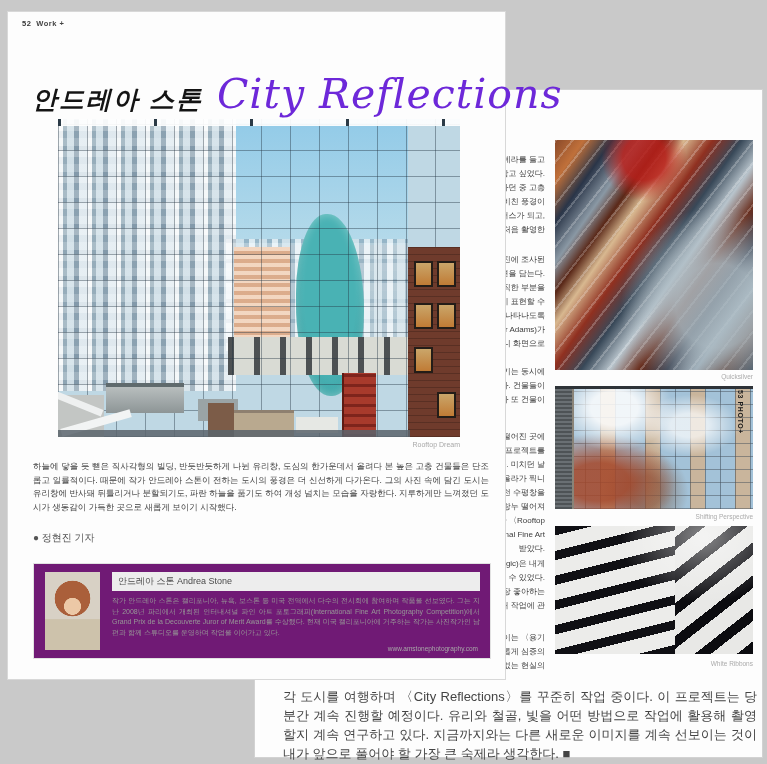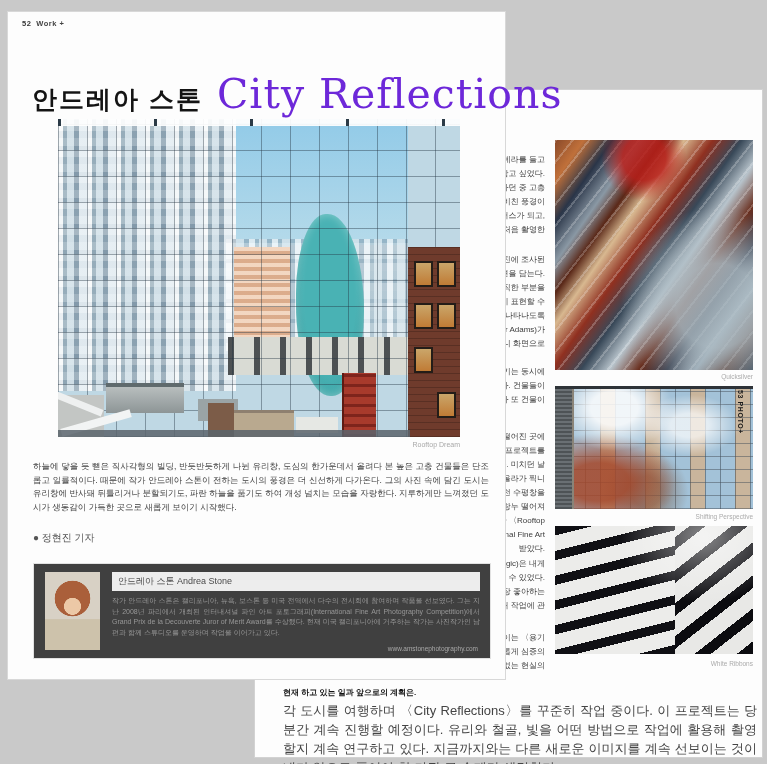--- a/index.html
+++ b/index.html
@@ -6,21 +6,21 @@
   .stage{position:relative;width:767px;height:764px;background:#c9c9c9;overflow:hidden;
          font-family:"Liberation Sans","DejaVu Sans",sans-serif;}
   .page{position:absolute;background:#fdfdfd;}
   #rightPage{left:255px;top:90px;width:507px;height:667px;z-index:1;box-shadow:0 0 0 1px #d2d2d2;}
   #leftPage{left:8px;top:12px;width:497px;height:667px;z-index:2;box-shadow:0 0 0 1px #d8d8d8;}
 
   
   .folio-line{position:absolute;left:14px;top:7px;font-size:7.5px;font-weight:bold;color:#333;letter-spacing:.5px;}
   .folio-line .sec{margin-left:5px;color:#444;}
   .kicker{position:absolute;left:49px;top:44px;font-size:13px;letter-spacing:5px;color:#8d8476;}
-  .title-row{position:absolute;left:24px;top:58px;width:460px;display:flex;align-items:baseline;white-space:nowrap;}
+  .title-row{position:absolute;left:24px;top:58px;width:460px;display:flex;align-items:baseline;white-space:nowrap;font-style:italic;}
   .title-ko{font-size:25px;font-weight:bold;color:#141414;letter-spacing:2px;}
   .title-en{font-family:"DejaVu Serif","Liberation Serif",serif;font-size:41px;color:#6d28d9;margin-left:14px;letter-spacing:1px;}
 
   .main-photo{position:absolute;left:50px;top:107px;width:402px;height:318px;overflow:hidden;background:#bfd8e4;}
   .mp{position:absolute;}
   .mp-sky{left:170px;top:4px;width:180px;height:122px;background:linear-gradient(180deg,#93cbe8,#b5daea);}
   .mp-left{left:0;top:0;width:178px;height:272px;background:
      repeating-linear-gradient(90deg, rgba(255,255,255,.75) 0 5px, rgba(125,150,165,.5) 5px 9px, rgba(215,228,235,.85) 9px 16px, rgba(95,120,140,.45) 16px 21px, rgba(235,242,246,.8) 21px 29px),
      repeating-linear-gradient(0deg, rgba(255,255,255,.55) 0 7px, rgba(110,135,155,.4) 7px 11px, rgba(225,235,240,.6) 11px 19px, rgba(140,165,180,.35) 19px 26px),
      #c2d4de;}
@@ -50,21 +50,21 @@
   .tower{left:150px;bottom:0;width:26px;height:34px;background:#7c5c48;}
   .shed{left:176px;bottom:0;width:60px;height:24px;background:#b9a98f;border-top:3px solid #8e8070;}
   .midwhite{left:238px;bottom:4px;width:42px;height:16px;background:#e6e8e4;}
   .redstruct{left:284px;bottom:0;width:32px;height:64px;background:
      repeating-linear-gradient(0deg,#7e241c 0 3px,#a83a2c 3px 10px);border-left:2px solid #5e1a12;}
   .fence{left:0;bottom:0;width:352px;height:7px;background:#5b646c;opacity:.85;}
 
   .photo-caption{position:absolute;left:252px;top:429px;width:200px;text-align:right;font-size:7px;color:#a8a8a8;}
   .body-text{position:absolute;left:25px;top:448px;width:456px;font-size:8.5px;line-height:13.5px;color:#3c3c3c;text-align:justify;}
   .byline{position:absolute;left:25px;top:519px;font-size:10px;color:#555;}
-  .profile-box{position:absolute;left:25px;top:551px;width:456px;height:94px;border:1px solid #e2e2e2;background:#404040;}
+  .profile-box{position:absolute;left:25px;top:551px;width:456px;height:94px;border:1px solid #e2e2e2;background:#701a75;}
   .profile-photo{position:absolute;left:11px;top:8px;width:55px;height:78px;background:
      radial-gradient(circle at 50% 44%, #ecc8a6 0 16%, rgba(236,200,166,0) 17%),
      radial-gradient(circle at 50% 34%, #aa5f3a 0 30%, rgba(170,95,58,0) 31%),
      linear-gradient(180deg, rgba(0,0,0,0) 60%, #cdc2ab 61%),#d8d1c5;}
   .profile-right{position:absolute;left:78px;top:8px;right:10px;}
   .profile-name{background:#ededed;padding:3px 6px;font-size:9px;color:#4a4a4a;}
   .profile-bio{margin-top:5px;font-size:7px;line-height:10.5px;color:#979797;text-align:justify;}
   .profile-url{position:absolute;right:12px;bottom:6px;font-size:6.5px;color:#a8a8a8;}
 
   
@@ -165,21 +165,20 @@
     <div class="rp-photo" id="photoC">
       <div class="pc-left"></div>
       <div class="pc-right"></div>
       <div class="pc-sheen"></div>
     </div>
     <div class="cap" id="capC">White Ribbons</div>
 
     <div class="side-folio">53 PHOTO+</div>
 
     <div class="qa">
-      <div class="qa-q">현재 하고 있는 일과 앞으로의 계획은.</div>
       <div class="qa-a">각 도시를 여행하며 〈City Reflections〉를 꾸준히 작업 중이다. 이 프로젝트는 당분간 계속 진행할 예정이다. 유리와 철골, 빛을 어떤 방법으로 작업에 활용해 촬영할지 계속 연구하고 있다. 지금까지와는 다른 새로운 이미지를 계속 선보이는 것이 내가 앞으로 풀어야 할 가장 큰 숙제라 생각한다. ■</div>
     </div>
   </div>
 
   <div class="page" id="leftPage">
     <div class="folio-line">
       <span>52</span><span class="sec">Work +</span>
     </div>
     <div class="title-row">
       <span class="title-ko">안드레아 스톤</span>

